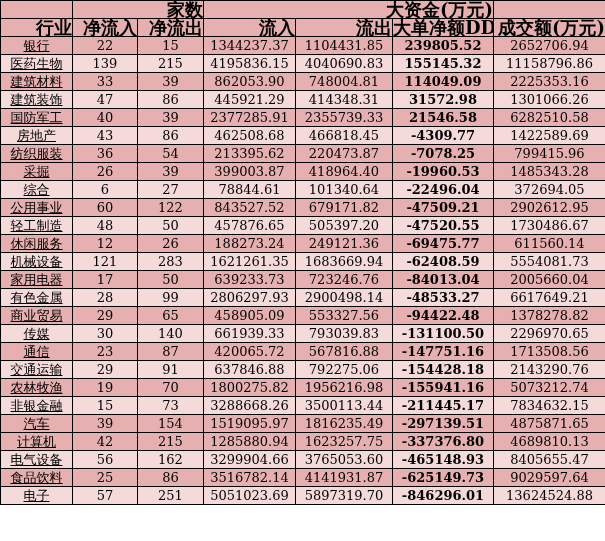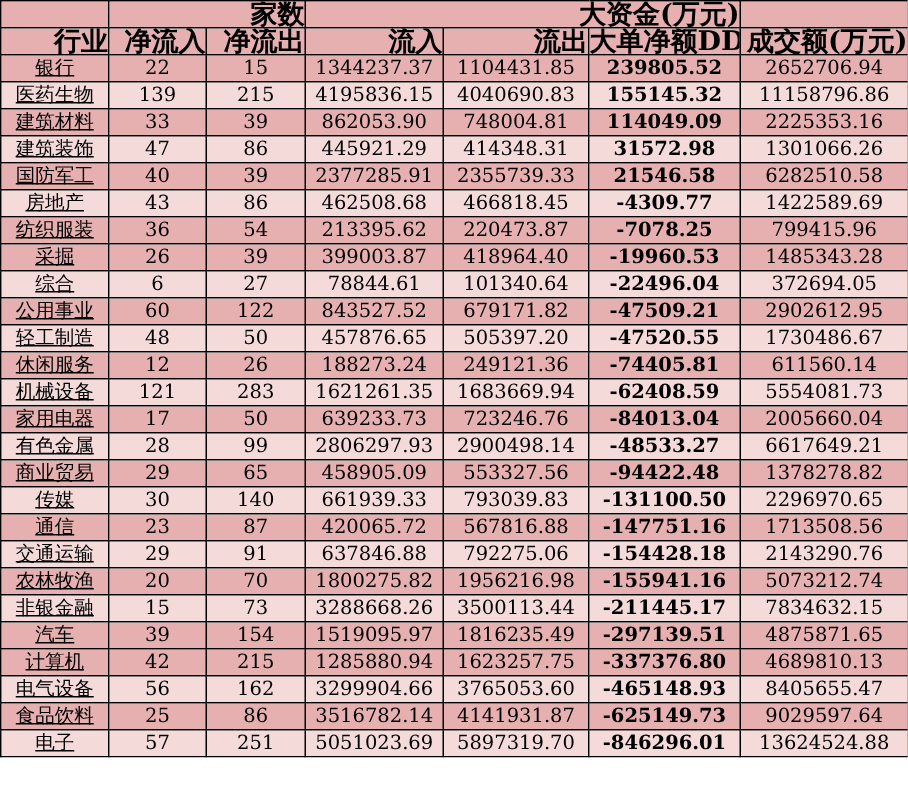--- a/index.html
+++ b/index.html
@@ -168,21 +168,21 @@
         <td class="cell-outflow">505397.20</td>
         <td class="cell-dde">-47520.55</td>
         <td class="cell-turnover">1730486.67</td>
       </tr>
       <tr class="row-dark">
         <td class="cell-industry">休闲服务</td>
         <td class="cell-net_in">12</td>
         <td class="cell-net_out">26</td>
         <td class="cell-inflow">188273.24</td>
         <td class="cell-outflow">249121.36</td>
-        <td class="cell-dde">-74405.81</td>
+        <td class="cell-dde">-69475.77</td>
         <td class="cell-turnover">611560.14</td>
       </tr>
       <tr class="row-light">
         <td class="cell-industry">机械设备</td>
         <td class="cell-net_in">121</td>
         <td class="cell-net_out">283</td>
         <td class="cell-inflow">1621261.35</td>
         <td class="cell-outflow">1683669.94</td>
         <td class="cell-dde">-62408.59</td>
         <td class="cell-turnover">5554081.73</td>
@@ -236,21 +236,21 @@
         <td class="cell-industry">交通运输</td>
         <td class="cell-net_in">29</td>
         <td class="cell-net_out">91</td>
         <td class="cell-inflow">637846.88</td>
         <td class="cell-outflow">792275.06</td>
         <td class="cell-dde">-154428.18</td>
         <td class="cell-turnover">2143290.76</td>
       </tr>
       <tr class="row-dark">
         <td class="cell-industry">农林牧渔</td>
-        <td class="cell-net_in">20</td>
+        <td class="cell-net_in">19</td>
         <td class="cell-net_out">70</td>
         <td class="cell-inflow">1800275.82</td>
         <td class="cell-outflow">1956216.98</td>
         <td class="cell-dde">-155941.16</td>
         <td class="cell-turnover">5073212.74</td>
       </tr>
       <tr class="row-light">
         <td class="cell-industry">非银金融</td>
         <td class="cell-net_in">15</td>
         <td class="cell-net_out">73</td>

